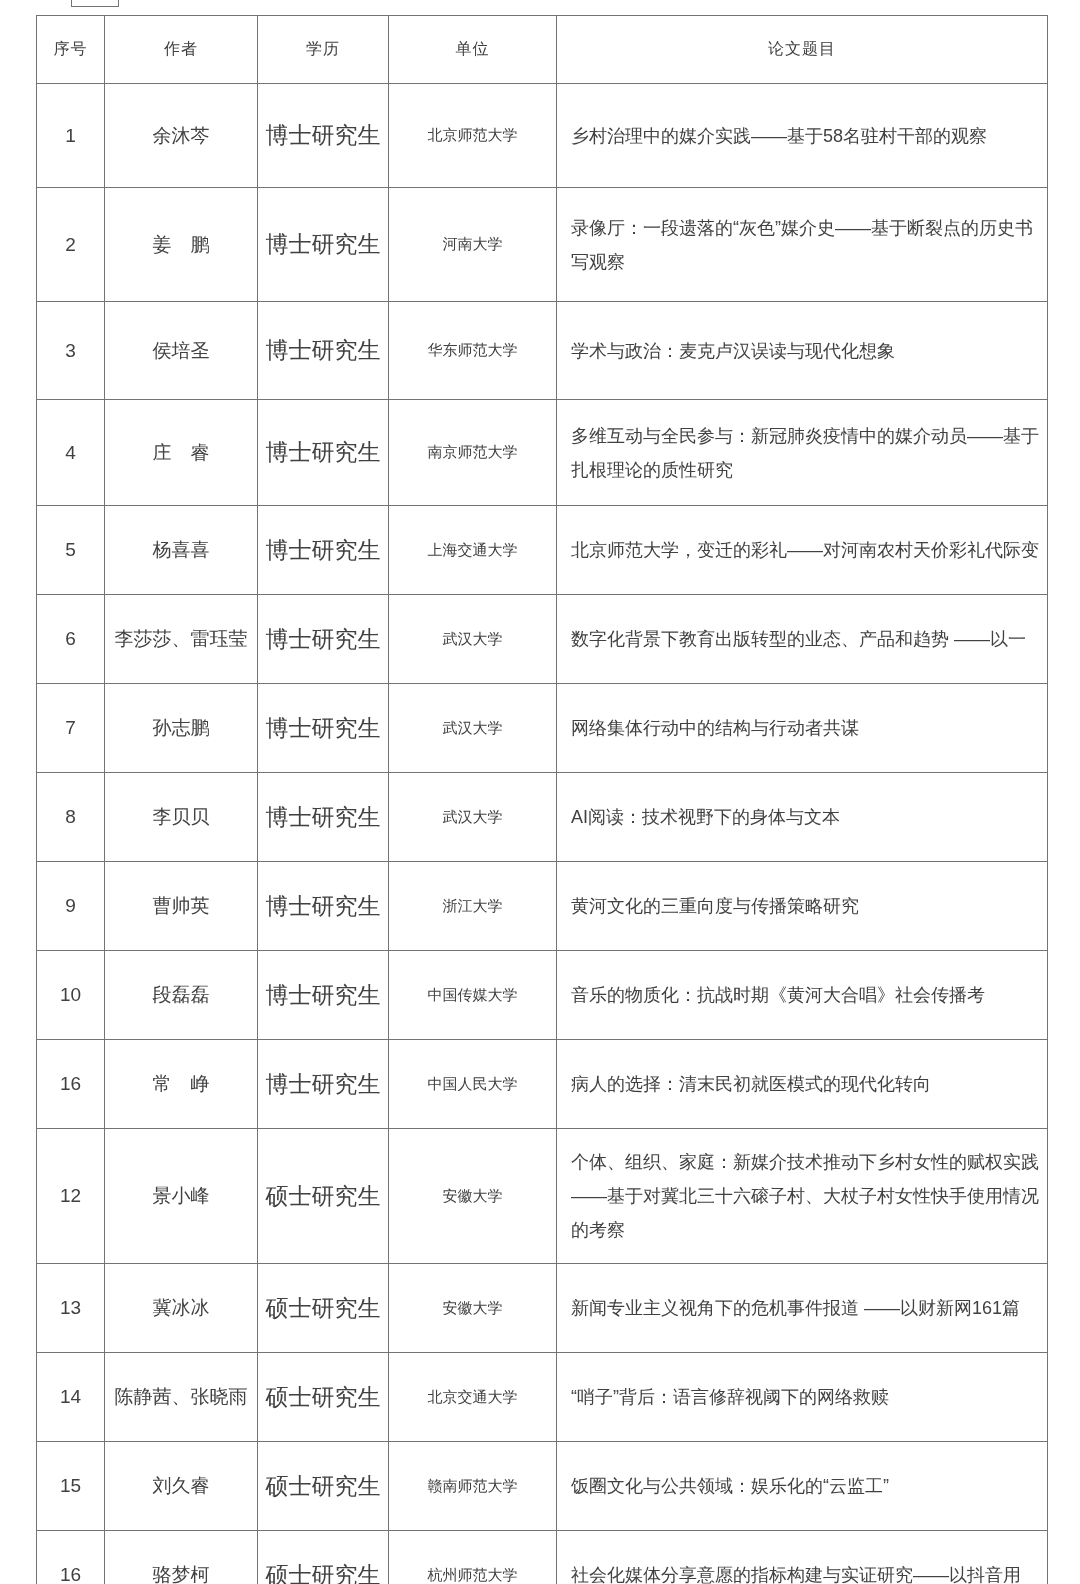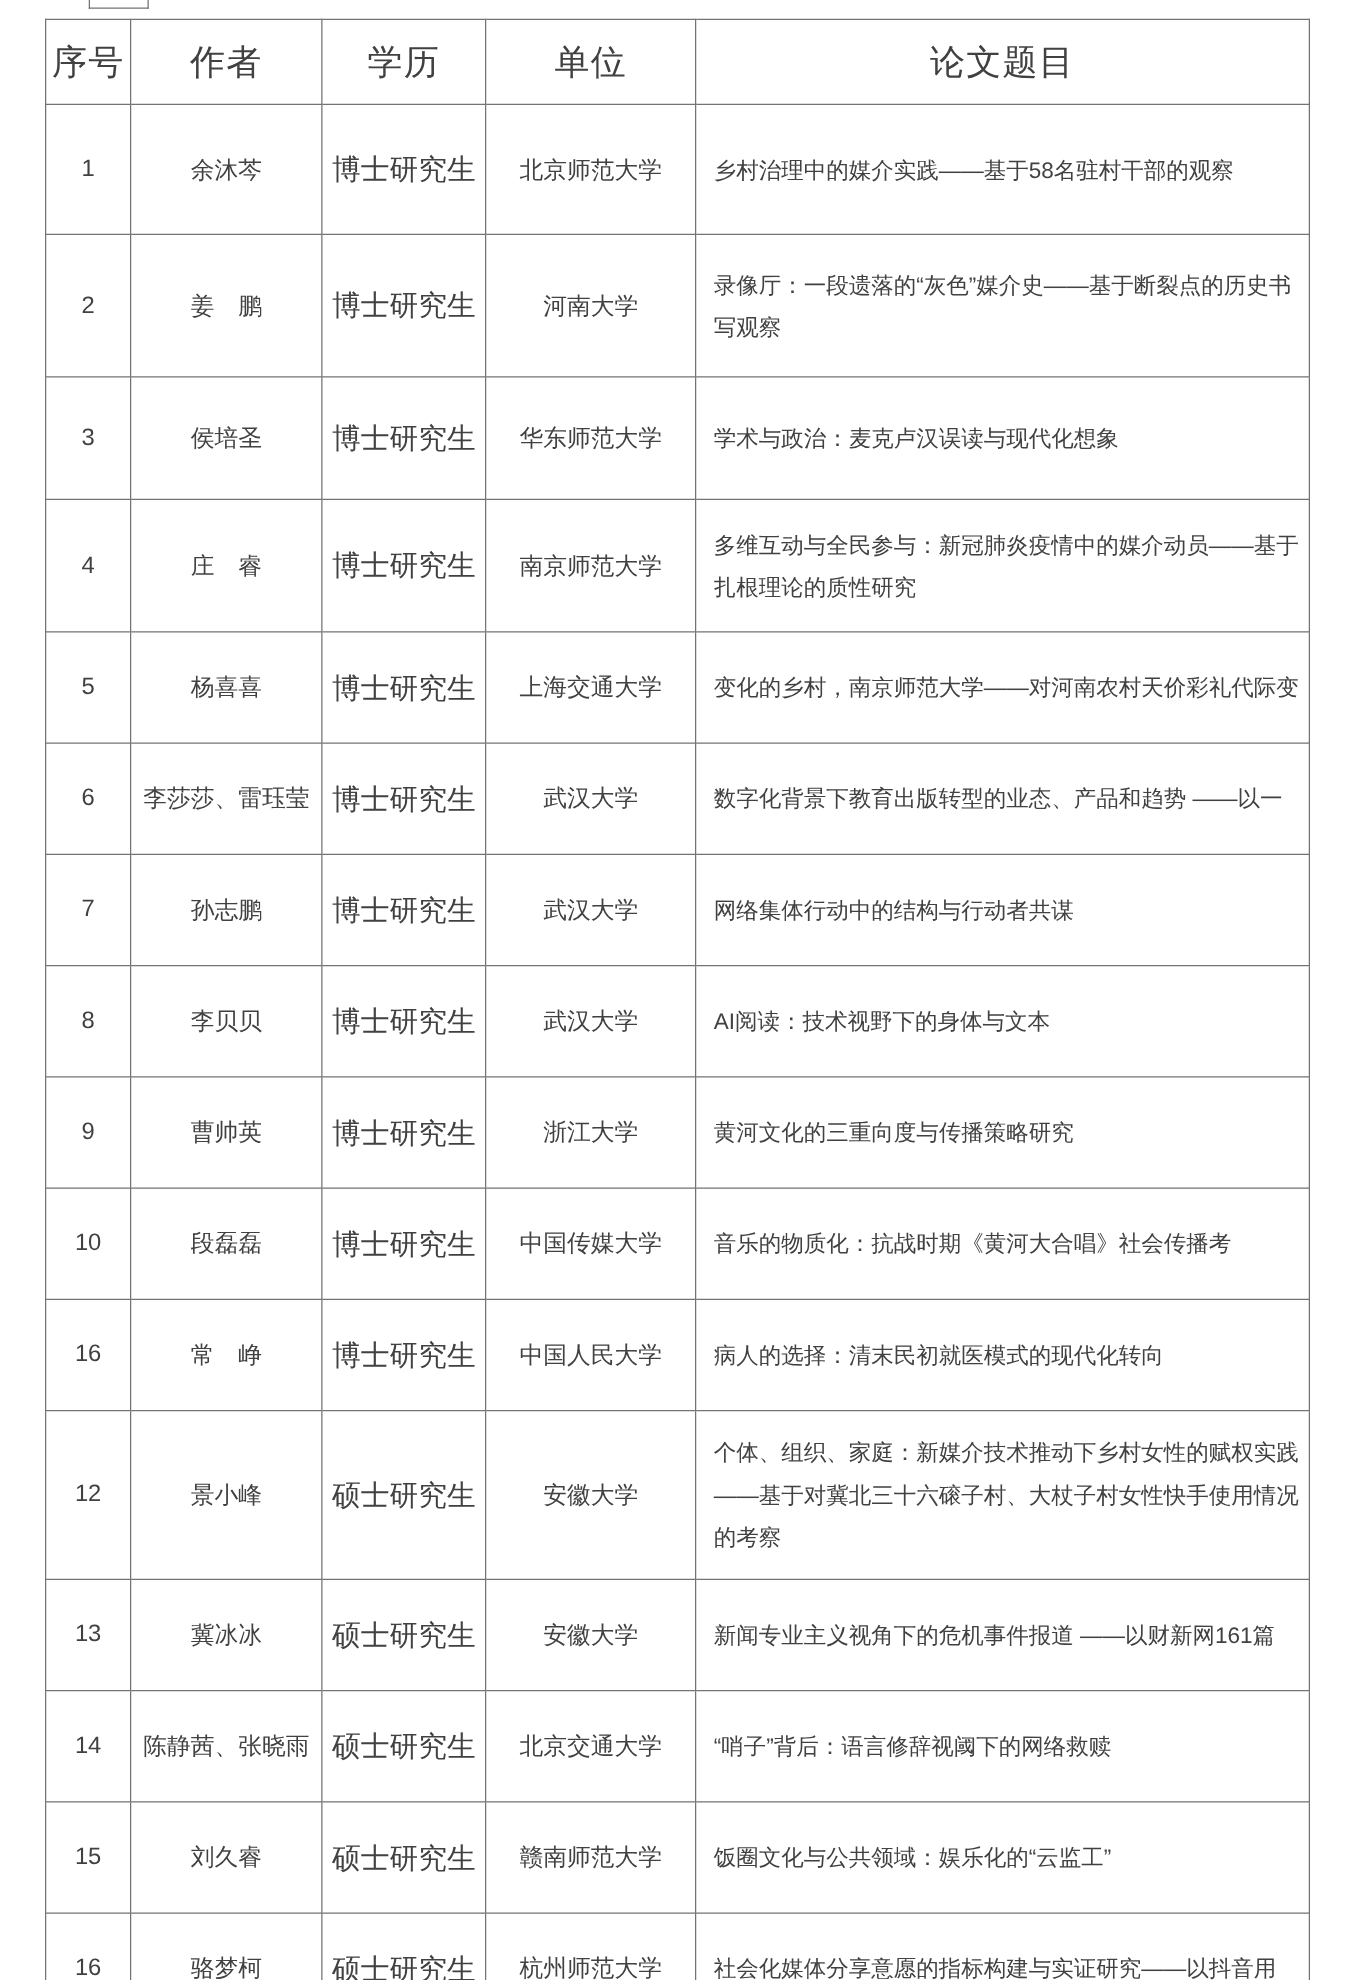--- a/index.html
+++ b/index.html
@@ -46,31 +46,31 @@
   }
   
   col.w-no        { width: 68px;  }
   col.w-author    { width: 153px; }
   col.w-degree    { width: 131px; }
   col.w-univ      { width: 168px; }
   col.w-title     { width: 491px; }
 
   thead th {
     height: 65px;
-    font-size: 28px;
+    font-size: 16px;
     text-align: center;
     letter-spacing: 1px;
   }
   tbody td {
     height: 64px;
     font-size: 20px;
     text-align: center;
   }
   tbody td.c-no     { font-size: 19px; }
-  tbody td.c-univ   { font-size: 19px; }
+  tbody td.c-univ   { font-size: 15px; }
   tbody td.c-author { font-size: 19px; font-family: Liberation Serif, serif; }
   tbody td.c-degree { font-size: 23px; }
   tbody td.c-title {
     font-size: 18px;
     text-align: left;
     padding: 12px 8px 12px 14px;
     line-height: 34px;
     margin-left: 48px;
   }
   
@@ -131,21 +131,21 @@
     <td class="c-author">庄　睿</td>
     <td class="c-degree">博士研究生</td>
     <td class="c-univ">南京师范大学</td>
     <td class="c-title">多维互动与全民参与：新冠肺炎疫情中的媒介动员——基于扎根理论的质性研究</td>
   </tr>
         <tr>
     <td class="c-no">5</td>
     <td class="c-author">杨喜喜</td>
     <td class="c-degree">博士研究生</td>
     <td class="c-univ">上海交通大学</td>
-    <td class="c-title">变化的乡村，南京师范大学——对河南农村天价彩礼代际变</td>
+    <td class="c-title">北京师范大学，变迁的彩礼——对河南农村天价彩礼代际变</td>
   </tr>
         <tr>
     <td class="c-no">6</td>
     <td class="c-author">李莎莎、雷珏莹</td>
     <td class="c-degree">博士研究生</td>
     <td class="c-univ">武汉大学</td>
     <td class="c-title">数字化背景下教育出版转型的业态、产品和趋势 ——以一</td>
   </tr>
         <tr>
     <td class="c-no">7</td>

